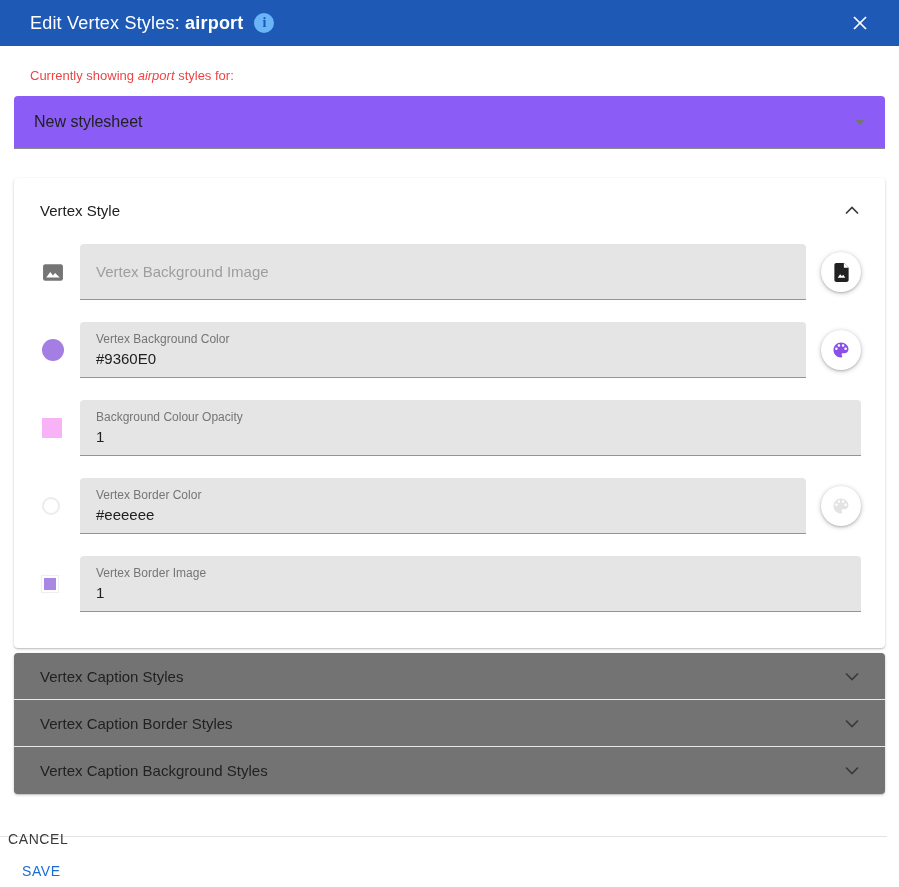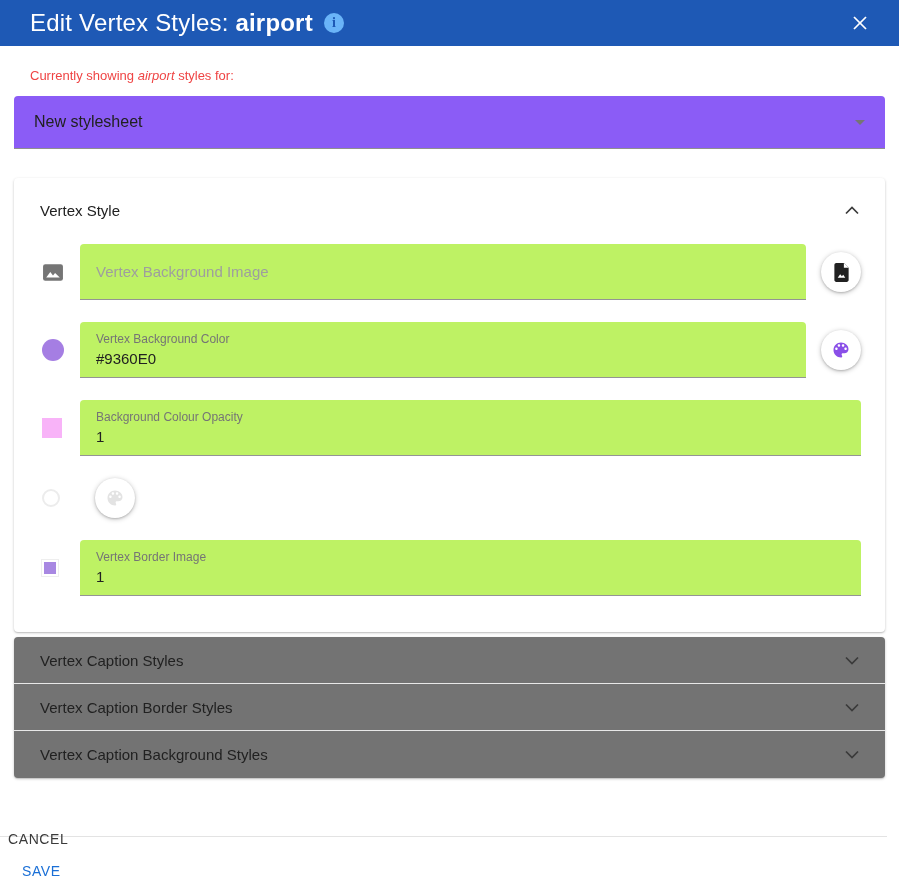--- a/index.html
+++ b/index.html
@@ -1,21 +1,21 @@
 <!DOCTYPE html>
 <html><head>
 <meta charset="utf-8">
 <style>
   * { margin:0; padding:0; box-sizing:border-box; }
   html,body { width:899px; height:887px; background:#fff; font-family:"Liberation Sans", sans-serif; overflow:hidden; }
   .page { position:relative; width:899px; height:887px; background:#fff; }
 
   
   .dlg-header { height:46px; display:flex; align-items:center; padding:0 26px 0 30px; color:#fff; }
-  .dlg-title { font-size:24px; letter-spacing:.2px; white-space:pre; }
+  .dlg-title { font-size:18px; letter-spacing:.2px; white-space:pre; }
   .dlg-title .entity { font-weight:700; }
   .info-badge { width:20px; height:20px; border-radius:50%; display:flex; align-items:center; justify-content:center;
     margin-left:11px; color:#1E59B5; font-family:"Liberation Serif", serif; font-weight:700; font-size:14px; cursor:pointer; }
   .close-btn { margin-left:auto; background:none; border:none; cursor:pointer; display:flex; padding:4px; }
 
   
   .subtitle { margin:22px 30px 0; font-size:13px; color:#ef4444; }
   .subtitle .entity { font-style:italic; }
 
   
@@ -30,21 +30,21 @@
   .card-header .chev { margin-left:auto; display:flex; }
   .rows { padding:12px 0 14px; }
 
   .field-row { display:flex; align-items:center; padding:0 24px 0 28px; margin-bottom:22px; }
   .swatch-col { width:38px; flex:0 0 38px; display:flex; align-items:center; }
   .swatch-circle { width:22px; height:22px; border-radius:50%; }
   .swatch-square { width:20px; height:20px; }
   .swatch-outline-circle { width:18px; height:18px; border-radius:50%; background:#fff; border:2px solid #ececec; }
   .swatch-framed-square { width:16px; height:16px; border:2px solid #fff; outline:1px solid #eeeeee; }
 
-  .input-box { flex:1; height:56px; background:#bef264; border-radius:4px 4px 0 0; border-bottom:1px solid #949494;
+  .input-box { flex:1; height:56px; background:#e5e5e5; border-radius:4px 4px 0 0; border-bottom:1px solid #949494;
     padding:0 16px; display:flex; flex-direction:column; justify-content:center; }
   .input-box input { background:transparent; border:none; outline:none; font-family:"Liberation Sans", sans-serif;
     font-size:15px; color:#212121; width:100%; padding:0; }
   .input-box input::placeholder { color:#9e9e9e; opacity:1; }
   .float-label { font-size:12px; color:#757575; margin-bottom:4px; }
 
   .btn-col { width:55px; flex:0 0 55px; display:flex; justify-content:flex-end; }
   .icon-btn { width:40px; height:40px; border-radius:50%; border:none; background:#fff; cursor:pointer;
     box-shadow:0 1px 5px rgba(0,0,0,.25), 0 1px 2px rgba(0,0,0,.15); display:flex; align-items:center; justify-content:center; }
 
@@ -143,20 +143,24 @@
         <div class="input-box">
           <span class="float-label">Background Colour Opacity</span>
           <input type="text" value="1" style="">
         </div>
       </div>
 
       <div class="field-row">
         <span class="swatch-col">
           <span class="swatch-outline-circle"></span>
         </span>
+        <div class="input-box">
+          <span class="float-label">Vertex Border Color</span>
+          <input type="text" value="#eeeeee" style="">
+        </div>
         <span class="btn-col">
           <button class="icon-btn" style="color: rgb(227, 227, 227);">
             <svg width="20" height="20" viewBox="0 0 24 24" fill="currentColor">
               <path d="M12 3c-4.97 0-9 4.03-9 9s4.03 9 9 9c.83 0 1.5-.67 1.5-1.5 0-.39-.15-.74-.39-1.01-.23-.26-.38-.61-.38-.99 0-.83.67-1.5 1.5-1.5H16c2.76 0 5-2.24 5-5 0-4.42-4.03-8-9-8zm-5.5 9c-.83 0-1.5-.67-1.5-1.5S5.67 9 6.5 9 8 9.67 8 10.5 7.33 12 6.5 12zm3-4C8.67 8 8 7.33 8 6.5S8.67 5 9.5 5s1.5.67 1.5 1.5S10.33 8 9.5 8zm5 0c-.83 0-1.5-.67-1.5-1.5S13.67 5 14.5 5s1.5.67 1.5 1.5S15.33 8 14.5 8zm3 4c-.83 0-1.5-.67-1.5-1.5S16.67 9 17.5 9s1.5.67 1.5 1.5-.67 1.5-1.5 1.5z"></path>
             </svg>
           </button>
         </span>
       </div>
 
       <div class="field-row">

